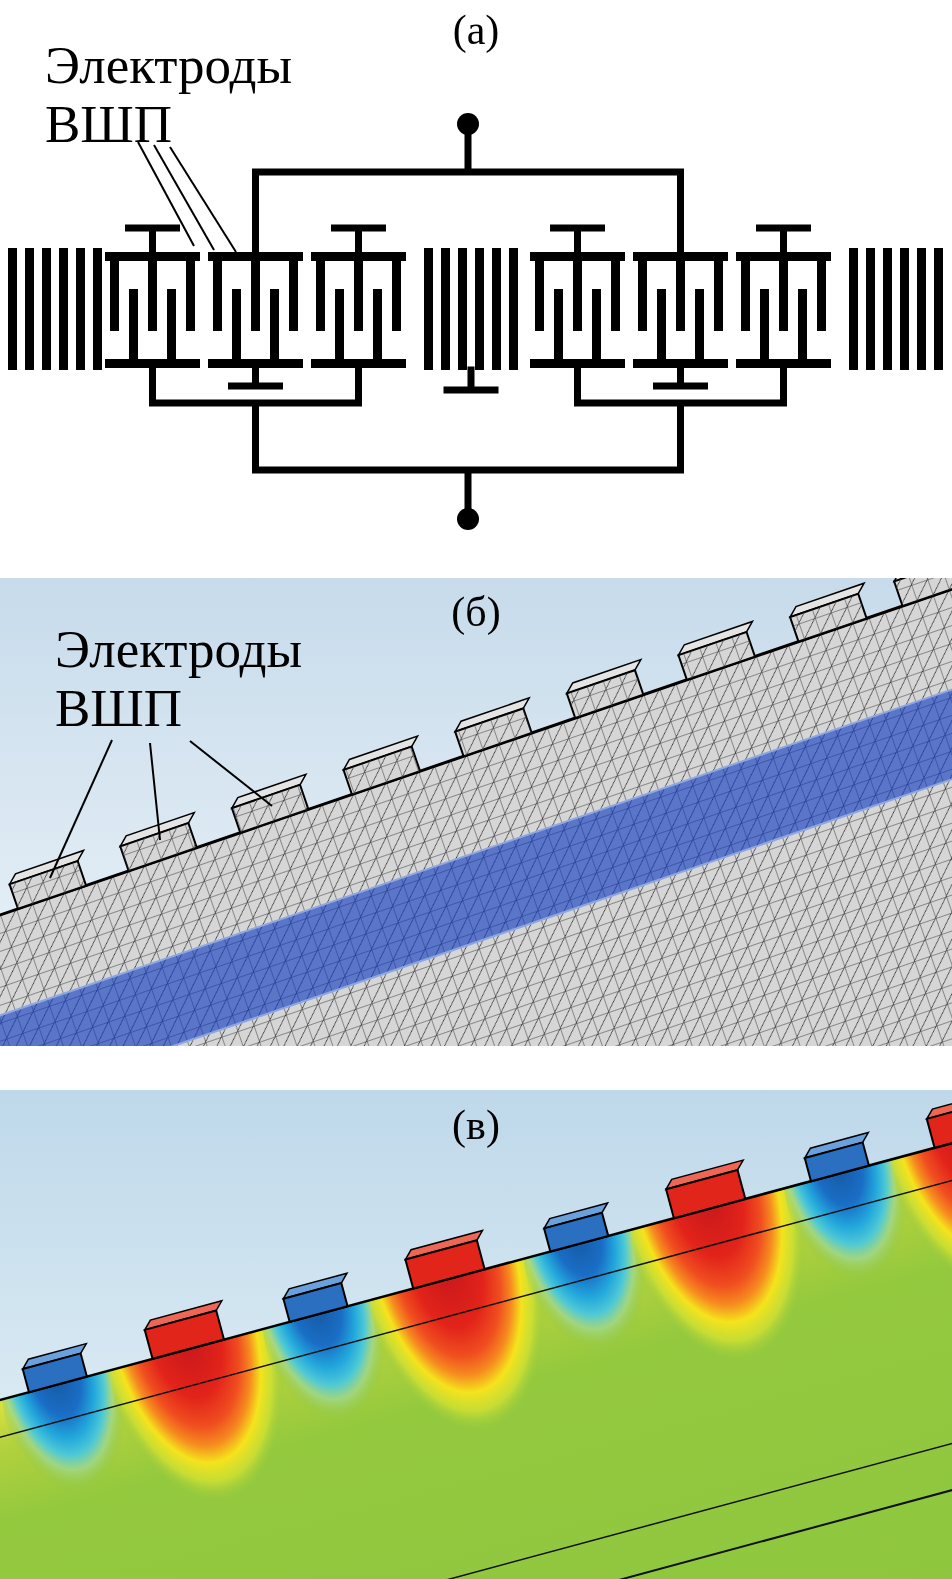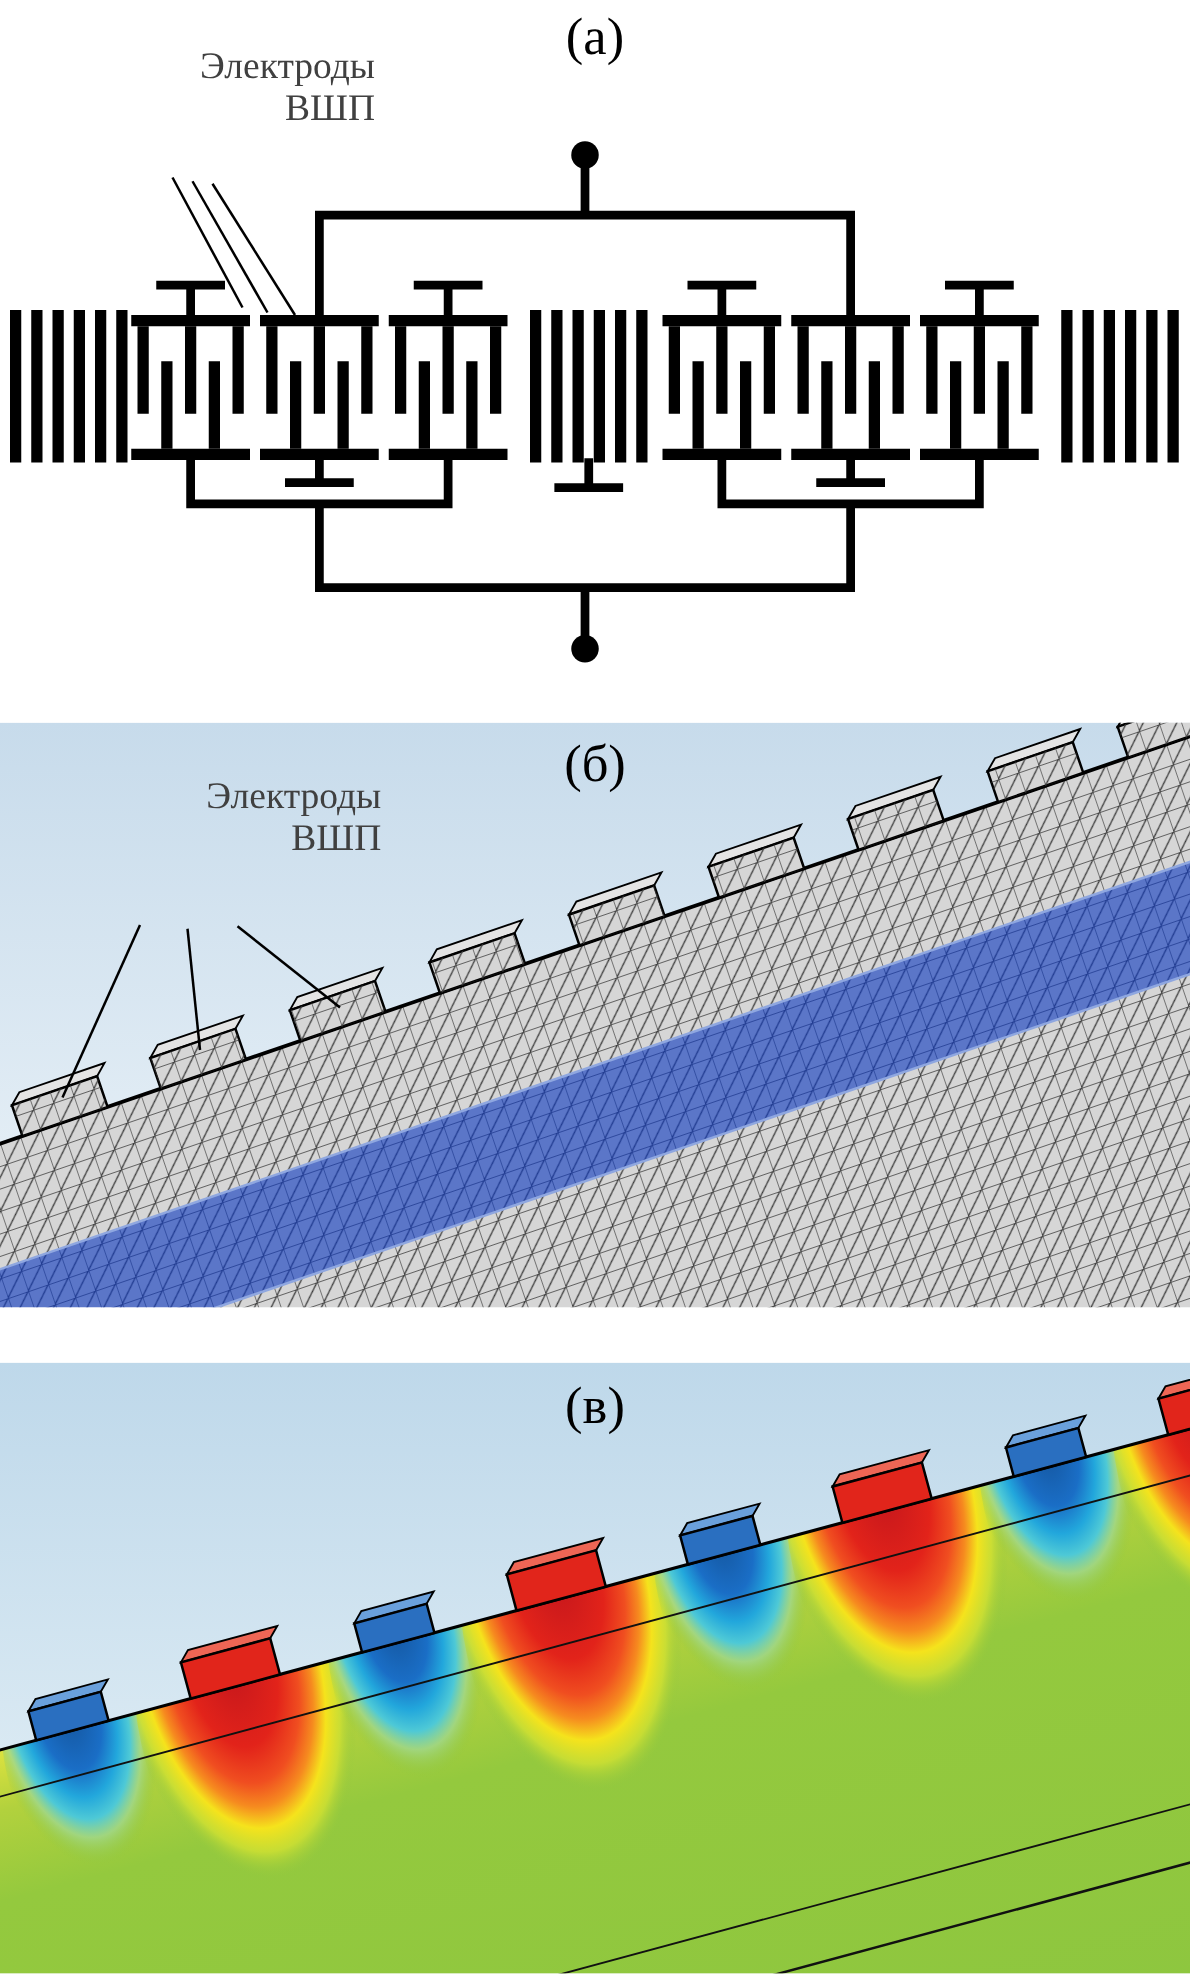--- a/index.html
+++ b/index.html
@@ -12,22 +12,22 @@
   .panel-c { top:1090px; height:489px; }
   .panel svg { position:absolute; left:0; top:0; }
   .panel-label {
     position:absolute; left:0; width:100%; text-align:center;
     font-size:42px; line-height:1.05; color:#000; z-index:6; pointer-events:none;
   }
   .panel-a .panel-label { top:8px; }
   .panel-b .panel-label { top:12px; }
   .panel-c .panel-label { top:13px; }
   .annotation {
-    position:absolute; text-align:right; font-size:30px; line-height:1.12;
-    color:#404040; z-index:6; pointer-events:none;
+    position:absolute; text-align:left; font-size:53px; line-height:1.12;
+    color:#000000; z-index:6; pointer-events:none;
   }
   .annotation-a { left:45px; top:36px; width:255px; }
   .annotation-b { left:55px; top:42px; width:250px; }
 </style>
 </head>
 <body>
 
 <div class="page">
 
   <section class="panel panel-a">

